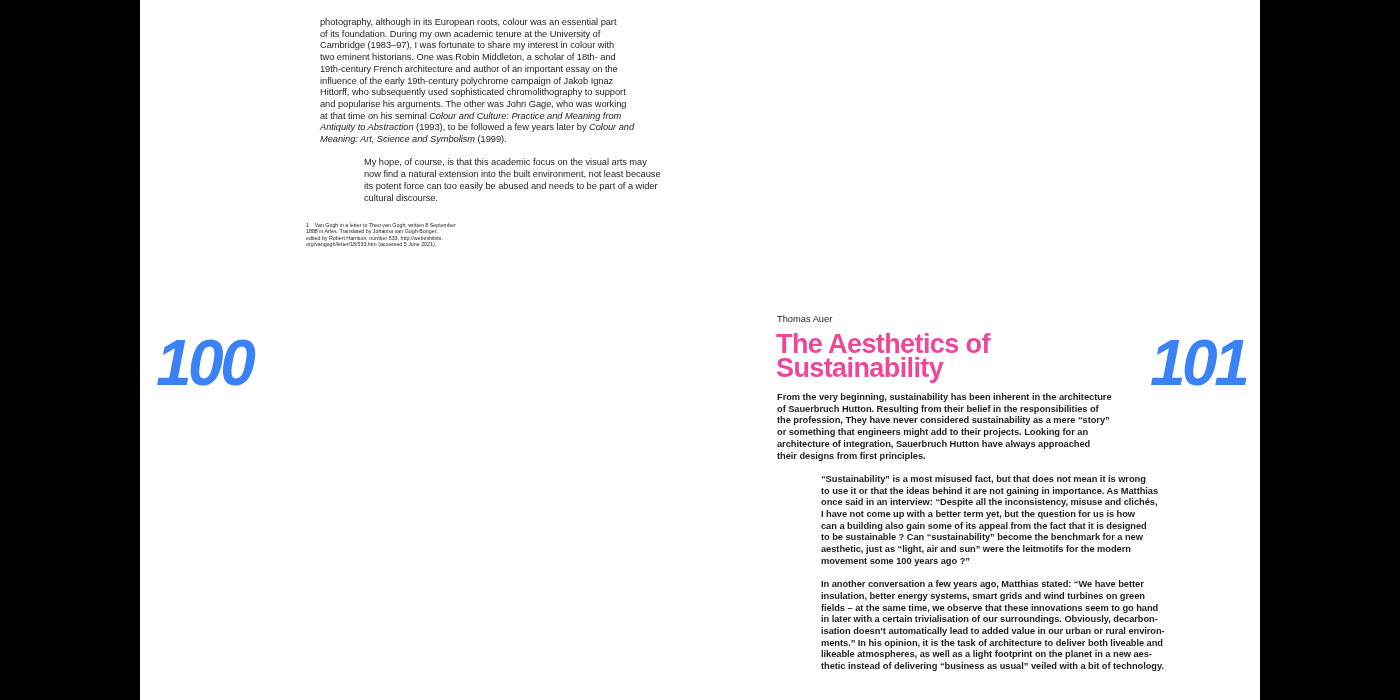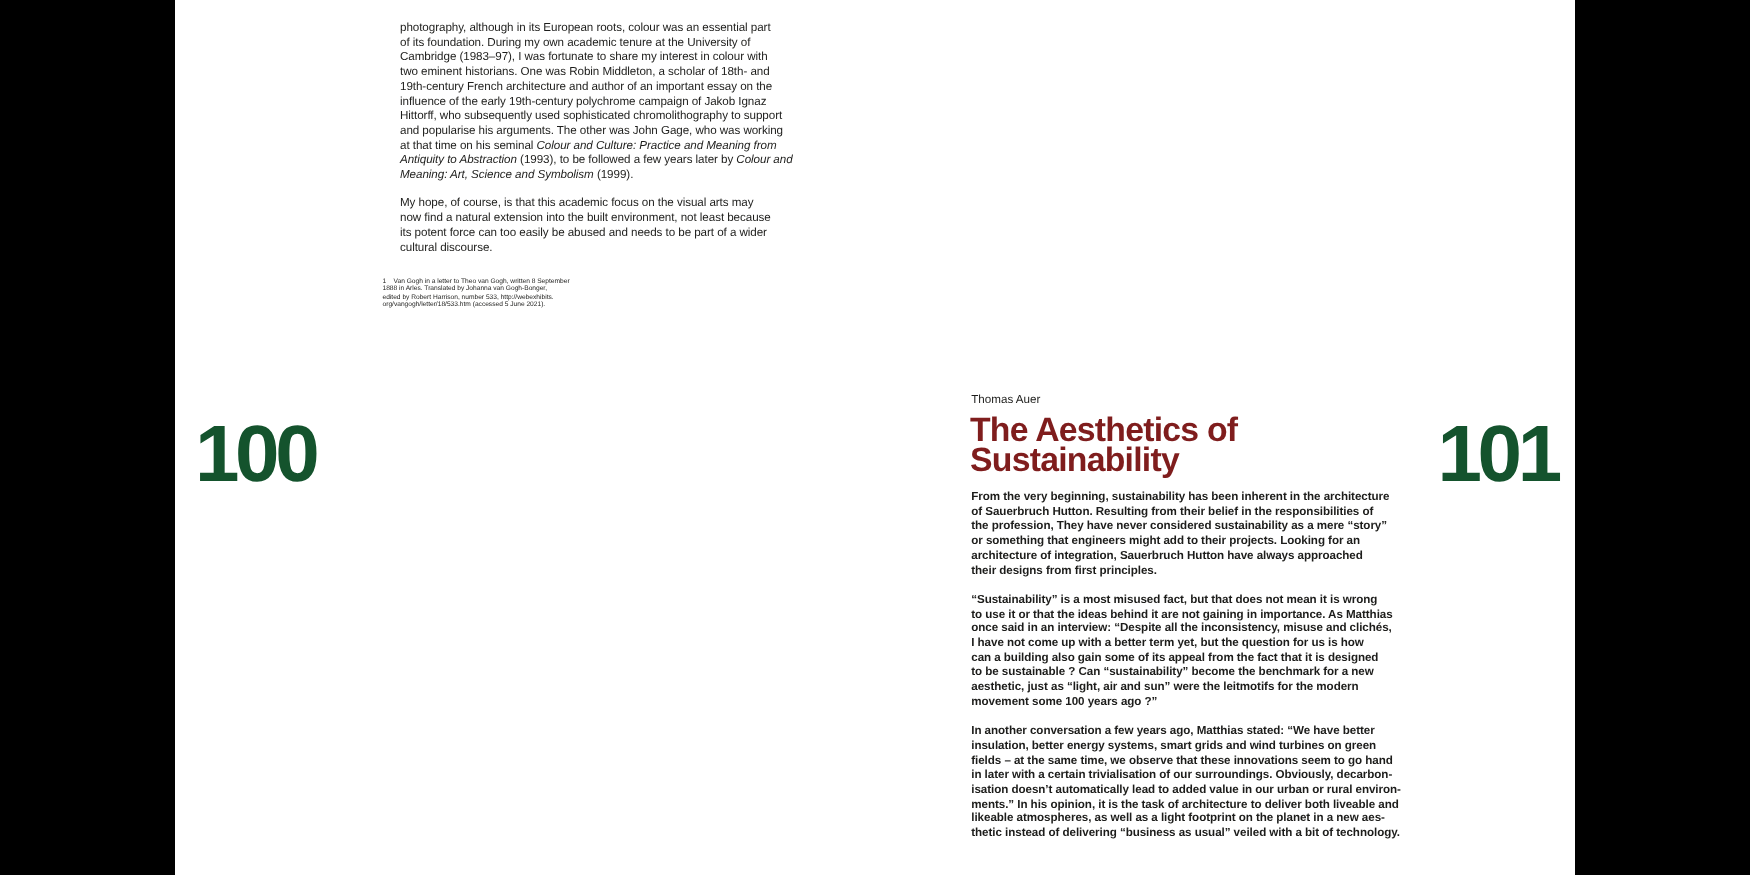--- a/index.html
+++ b/index.html
@@ -10,47 +10,47 @@
     overflow:hidden;
     font-family:"Liberation Sans","DejaVu Sans",sans-serif;
     color:#1d1d1b;
   }
   .band { position:absolute; top:0; height:700px; background:#000000; }
   .band-left  { left:0;  width:140px; }
   .band-right { left:1260px; width:140px; }
 
   .line { white-space:pre; }
   .body-text { font-size:9.3px; line-height:11.7px; letter-spacing:-0.05px; }
-  .body-text .para + .para { margin-top:11.7px; }
+  .body-text .para + .para { margin-top:11.7px;margin-left:44px; }
   .body-text em { font-style:italic; }
 
   .left-body  { position:absolute; left:320px; top:17px;  width:303px; }
   .right-body { position:absolute; left:777px; top:392px; width:305px;font-weight:bold; }
 
   .footnote {
     position:absolute; left:306px; top:222px; width:180px;
     font-size:5.3px; line-height:6.4px; letter-spacing:0;
   }
 
   .page-number {
     position:absolute; top:331px;
     font-size:64px; line-height:1; font-weight:700;
-    letter-spacing:-3.5px; color:#14532d;
+    letter-spacing:-3.5px; color:#3b82f6;font-style:italic;
   }
   .page-number-left  { left:156px; }
   .page-number-right { left:1150px; }
 
   .author {
     position:absolute; left:777px; top:314px;
     font-size:9.3px; line-height:11.7px;
   }
   .article-title {
     position:absolute; left:776px; top:333px;
     font-size:27px; line-height:23.5px; font-weight:700;
-    letter-spacing:-0.6px; color:#7f1d1d;
+    letter-spacing:-0.6px; color:#ec4899;
   }
 </style>
 </head>
 <body>
 
 <div class="spread">
 
   <div class="band band-left"></div>
   <div class="band band-right"></div>
 

